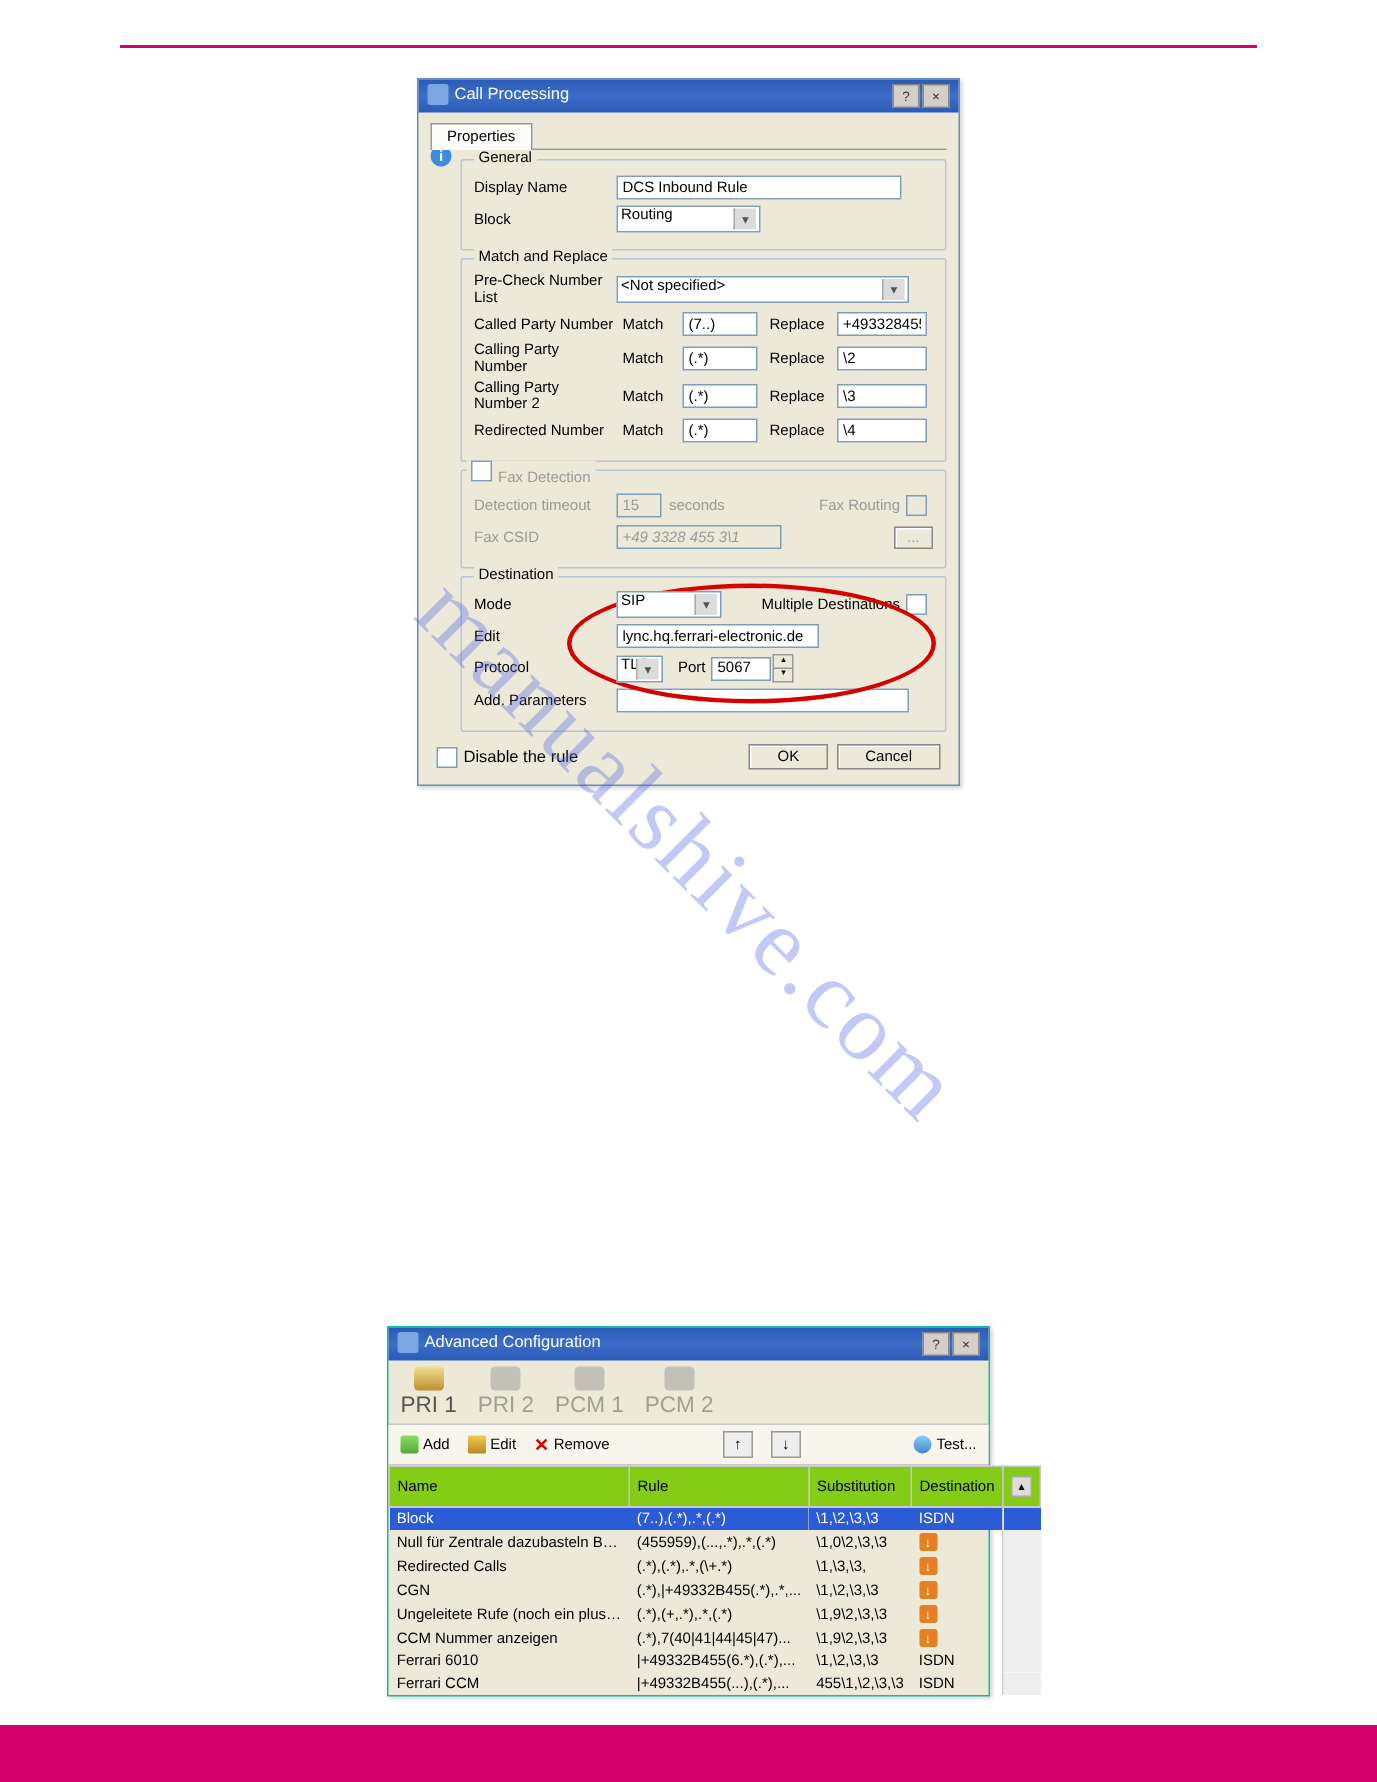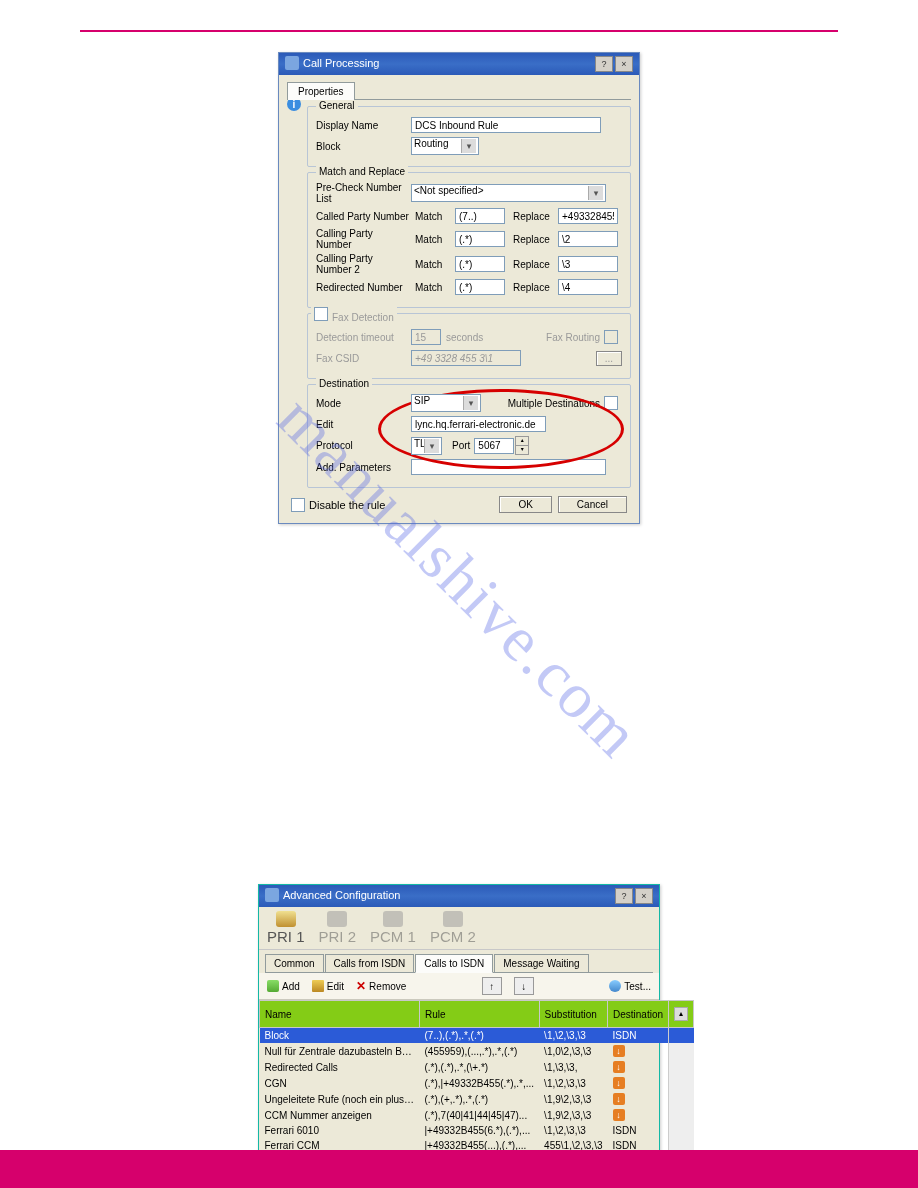--- a/index.html
+++ b/index.html
@@ -84,21 +84,21 @@
       </div>
 
       <div class="fieldset">
         <div class="legend">General</div>
         <div class="row">
           <span class="lbl">Display Name</span>
           <input class="input" style="width: 190px;" value="DCS Inbound Rule">
         </div>
         <div class="row">
           <span class="lbl">Block</span>
-          <div class="sel" style="width:68px">Routing</div>
+          <div class="sel" style="width:96px">Routing</div>
         </div>
       </div>
 
       <div class="fieldset">
         <div class="legend">Match and Replace</div>
         <div class="row">
           <span class="lbl">Pre-Check Number List</span>
           <div class="sel" style="width:195px">&lt;Not specified&gt;</div>
         </div>
         <div class="row">
@@ -214,21 +214,20 @@
         </div>
         <div class="tb-item off">
           <div class="tb-ico"></div>
           <span>PCM 1</span>
         </div>
         <div class="tb-item off">
           <div class="tb-ico"></div>
           <span>PCM 2</span>
         </div>
       </div>
-    <div class="tabs2" id="tabs2"><span class="tab2">Common</span><span class="tab2">Calls from ISDN</span><span class="tab2 active">Calls to ISDN</span><span class="tab2">Message Waiting</span></div>
     <div class="actionbar">
       <div class="act">
           <span class="ico-s ico-add"></span>
           <span>Add</span>
         </div>
       <div class="act">
           <span class="ico-s ico-edit"></span>
           <span>Edit</span>
         </div>
       <div class="act">

